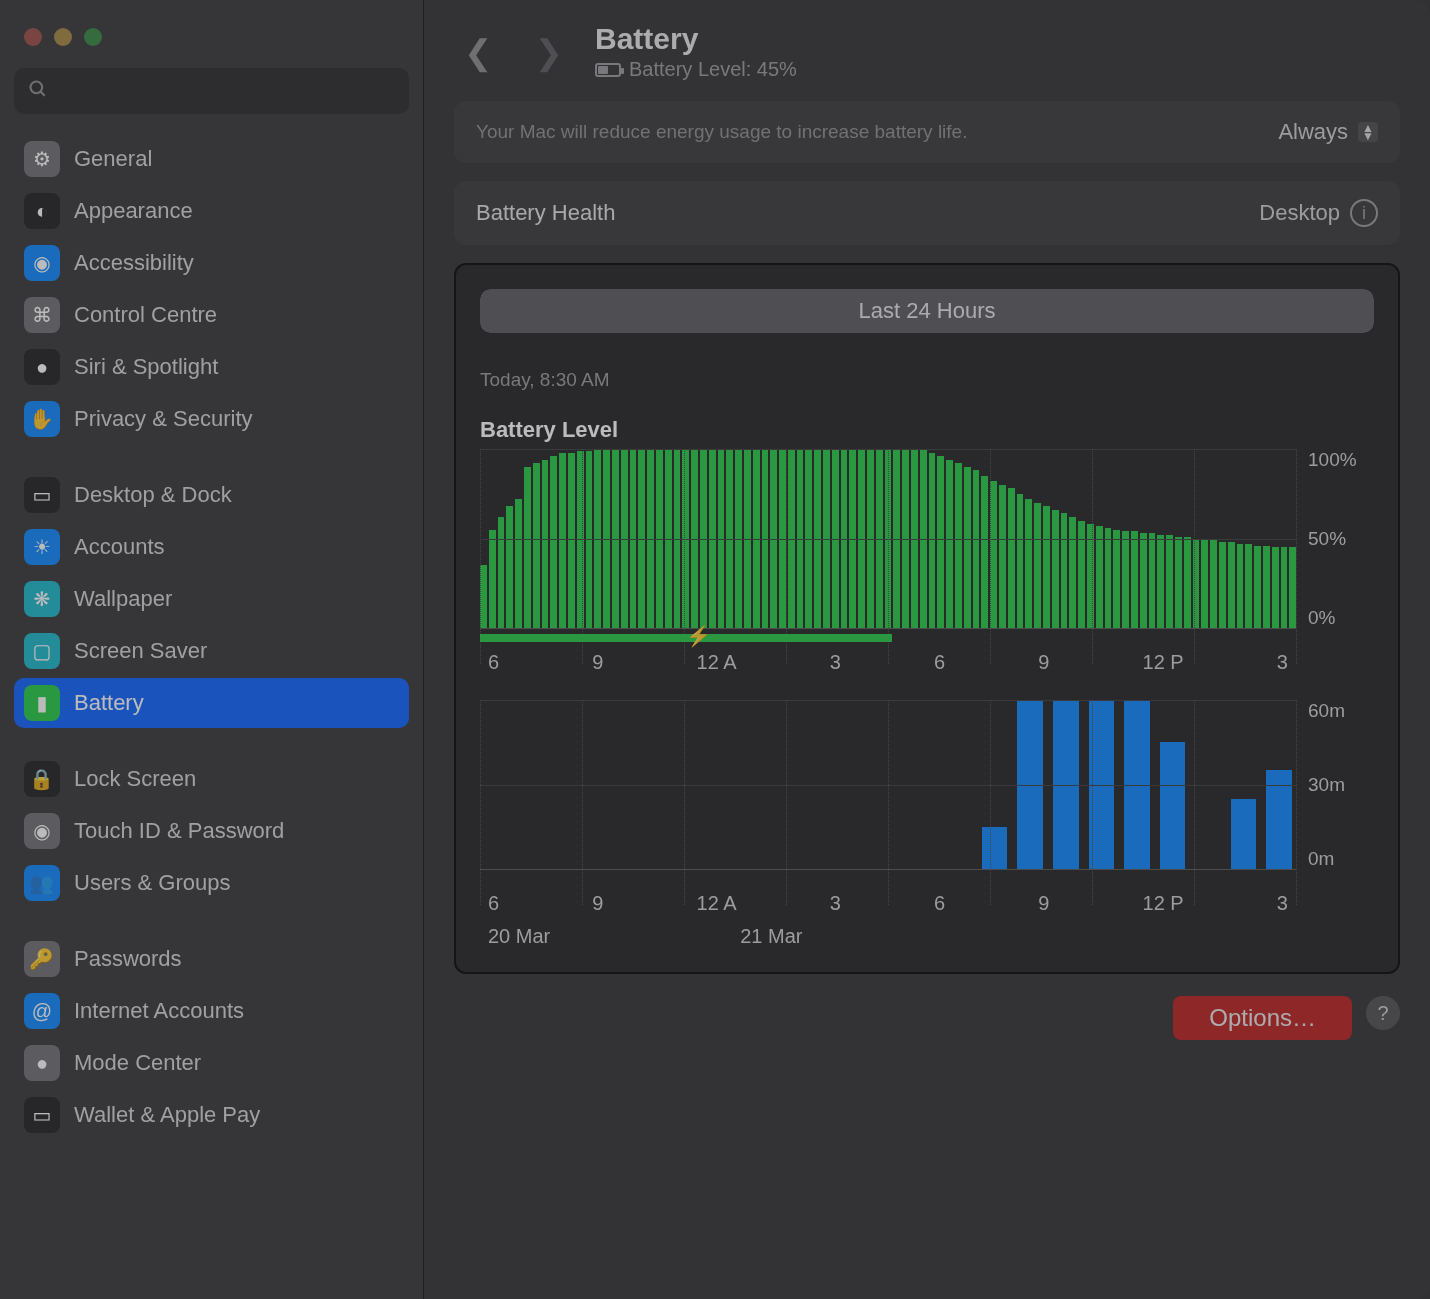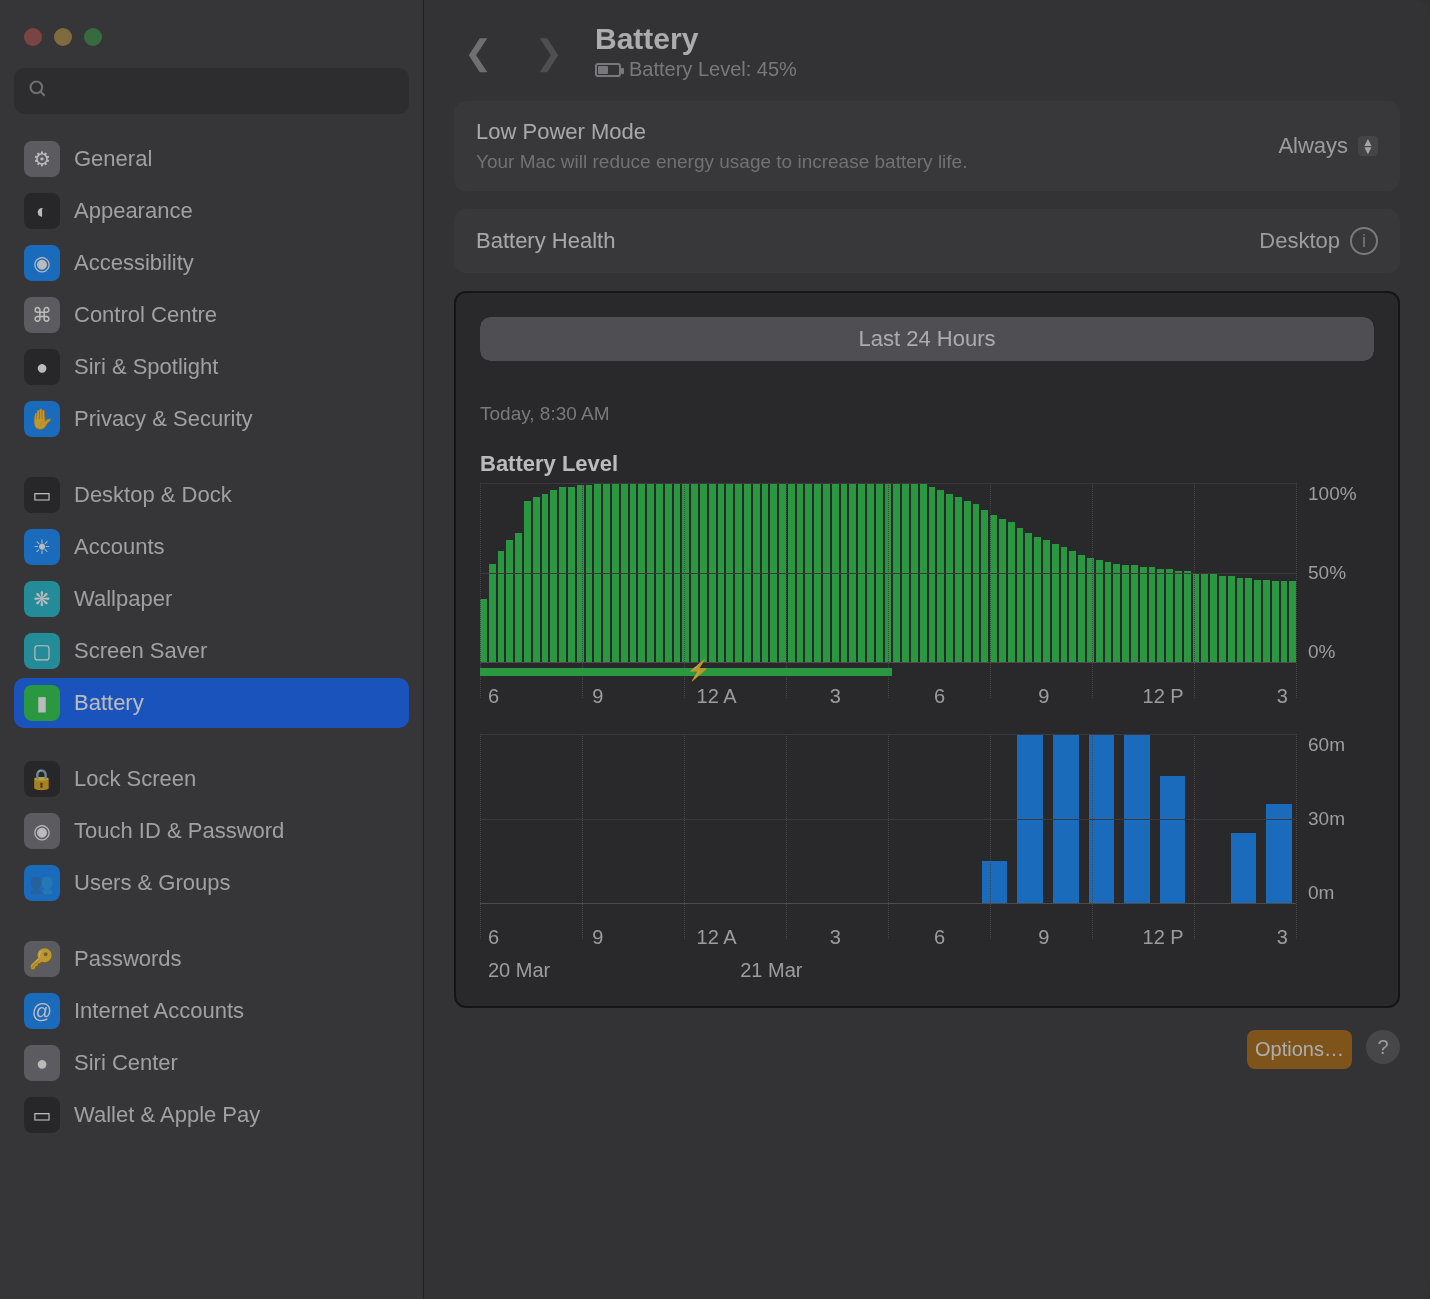--- a/index.html
+++ b/index.html
@@ -98,21 +98,21 @@
   .seg {
     display:flex; background:#0f0f11; border-radius:10px; height:44px;
     overflow:hidden; margin-bottom: 22px;
   }
   .seg div {
     flex:1; display:flex; align-items:center; justify-content:center;
     font-size:22px; color:#e6e6e8;
   }
   .seg .active { background:#5a5a5e; border-radius:10px; }
   .panel h2 { font-size:24px; color:#fff; font-weight:700; }
-  .panel .sub { font-size:19px; color:#9a9a9e; margin-top:20px; }
+  .panel .sub { font-size:19px; color:#9a9a9e; margin-top:14px; }
   .chart-section { margin-top: 26px; }
   .chart-title { font-size:22px; color:#fff; font-weight:700; margin-bottom: 6px;}
   .chart-wrap { display:flex; align-items:stretch; }
   .chart-area { flex:1; position:relative; }
   .y-axis { width:78px; display:flex; flex-direction:column; justify-content:space-between;
     align-items:flex-start; font-size:19px; color:#cfcfd2; padding-left:12px; }
   .bars {
     display:flex; align-items:flex-end; gap:2px;
     height:180px; border-bottom:1px solid #555;
     position:relative;
@@ -138,22 +138,22 @@
   }
   .date-row {
     display:flex; gap:190px; font-size:20px; color:#cfcfd2;
     margin-top:10px; padding: 0 8px;
   }
   .footer {
     display:flex; justify-content:flex-end; gap:14px;
     margin-top: 22px;
   }
   .btn {
-    background:#a16207; color:#e8e8ea; font-size:20px;
-    padding:8px 8px; border-radius:8px;
+    background:#b91c1c; color:#e8e8ea; font-size:24px;
+    padding:8px 36px; border-radius:8px;
   }
   .qmark {
     width:34px; height:34px; border-radius:50%; background:#4e4e50;
     display:flex; align-items:center; justify-content:center; color:#d0d0d2;
     font-size:20px;
   }
   .batt-icon {
     width:26px; height:14px; border:2px solid #9a9a9e; border-radius:3px;
     position:relative; display:inline-block;
   }
@@ -246,21 +246,21 @@
         <div class="nav-item">
           <span class="nav-icon" style="background: rgb(110, 110, 114);">🔑</span>
           <span>Passwords</span>
         </div>
         <div class="nav-item">
           <span class="nav-icon" style="background: rgb(10, 132, 255);">@</span>
           <span>Internet Accounts</span>
         </div>
         <div class="nav-item">
           <span class="nav-icon" style="background: rgb(110, 110, 114);">●</span>
-          <span>Siri Center</span>
+          <span>Mode Center</span>
         </div>
         <div class="nav-item">
           <span class="nav-icon" style="background: rgb(28, 28, 30);">▭</span>
           <span>Wallet &amp; Apple Pay</span>
         </div>
       </div>
   </div>
 
   <div class="main">
     <div class="header">
@@ -272,21 +272,20 @@
           <span class="batt-icon">
               <span class="fill"></span>
             </span>
           <span>Battery Level: 45%</span>
         </div>
       </div>
     </div>
 
     <div class="card">
       <div class="card-left">
-        <div class="label">Low Power Mode</div>
         <div class="desc">Your Mac will reduce energy usage to increase battery life.</div>
       </div>
       <div class="value">
         <span>Always</span>
         <span class="select-chevrons">
             <span>▲</span>
             <span>▼</span>
           </span>
       </div>
     </div>

